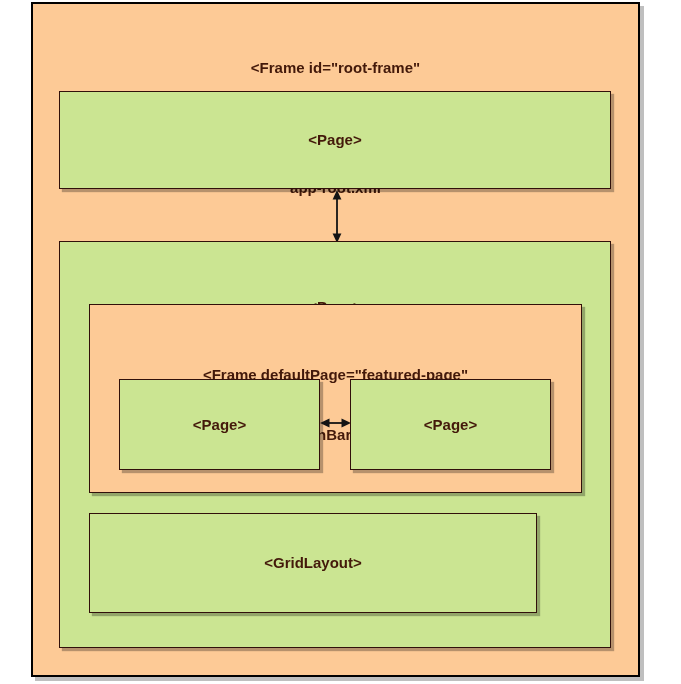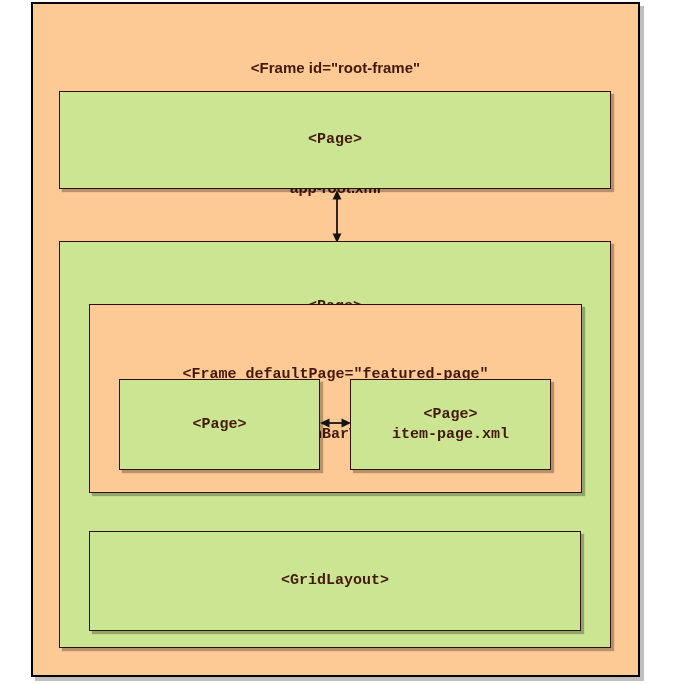--- a/index.html
+++ b/index.html
@@ -20,41 +20,41 @@
   .box{position:absolute;box-sizing:border-box;}
   .outer{
     left:31px;top:2px;width:609px;height:675px;
     background:var(--frame-bg);border:2px solid var(--outer-border);
     box-shadow:4px 4px 0 rgba(0,0,0,0.25);
   }
   .sub{
     border:1.5px solid var(--box-border);
     box-shadow:3px 3px 1px rgba(0,0,0,0.28);
   }
-  .page{background:var(--page-bg);font-family:Liberation Mono, monospace;}
+  .page{background:var(--page-bg);}
   .frame{background:var(--frame-bg);}
   .caption{
     position:absolute;left:0;right:0;text-align:center;
     font-size:15px;line-height:20px;white-space:pre;
   }
   .caption-fill{
     position:absolute;inset:0;display:flex;flex-direction:column;
     justify-content:center;align-items:center;text-align:center;
     font-size:15px;line-height:20px;white-space:pre;
   }
   
   .login-box{left:26px;top:87px;width:552px;height:98px;}
   .main-box{left:26px;top:237px;width:552px;height:407px;}
   .outer-caption{top:14px;}
   .main-caption{top:15px;}
   .inner-frame-box{left:29px;top:62px;width:493px;height:189px;}
   .inner-caption{top:20px;}
   .featured-box{left:29px;top:74px;width:201px;height:91px;}
   .item-box{left:260px;top:74px;width:201px;height:91px;}
-  .grid-box{left:29px;top:289px;width:492px;height:100px;}
+  .grid-box{left:29px;top:271px;width:448px;height:100px;}
   .v-arrow{position:absolute;left:294px;top:186px;}
   .h-arrow{position:absolute;left:230px;top:109px;}
 </style>
 </head>
 <body>
 
 <div class="canvas">
 
   <div class="box outer">
 
@@ -96,21 +96,20 @@
 
         <svg class="h-arrow" width="31" height="18" viewBox="0 0 31 18">
           <line x1="7" y1="9" x2="24" y2="9" stroke="#141414" stroke-width="1.8"></line>
           <polygon points="0,9 9.5,4.6 9.5,13.4" fill="#141414"></polygon>
           <polygon points="31,9 21.5,4.6 21.5,13.4" fill="#141414"></polygon>
         </svg>
 
         <div class="box sub page item-box">
           <div class="caption-fill">
             <div>&lt;Page&gt;</div>
-            <div>item-page.xml</div>
           </div>
         </div>
       </div>
 
       <div class="box sub page grid-box">
         <div class="caption-fill">
           <div>&lt;GridLayout&gt;</div>
         </div>
       </div>
     </div>

